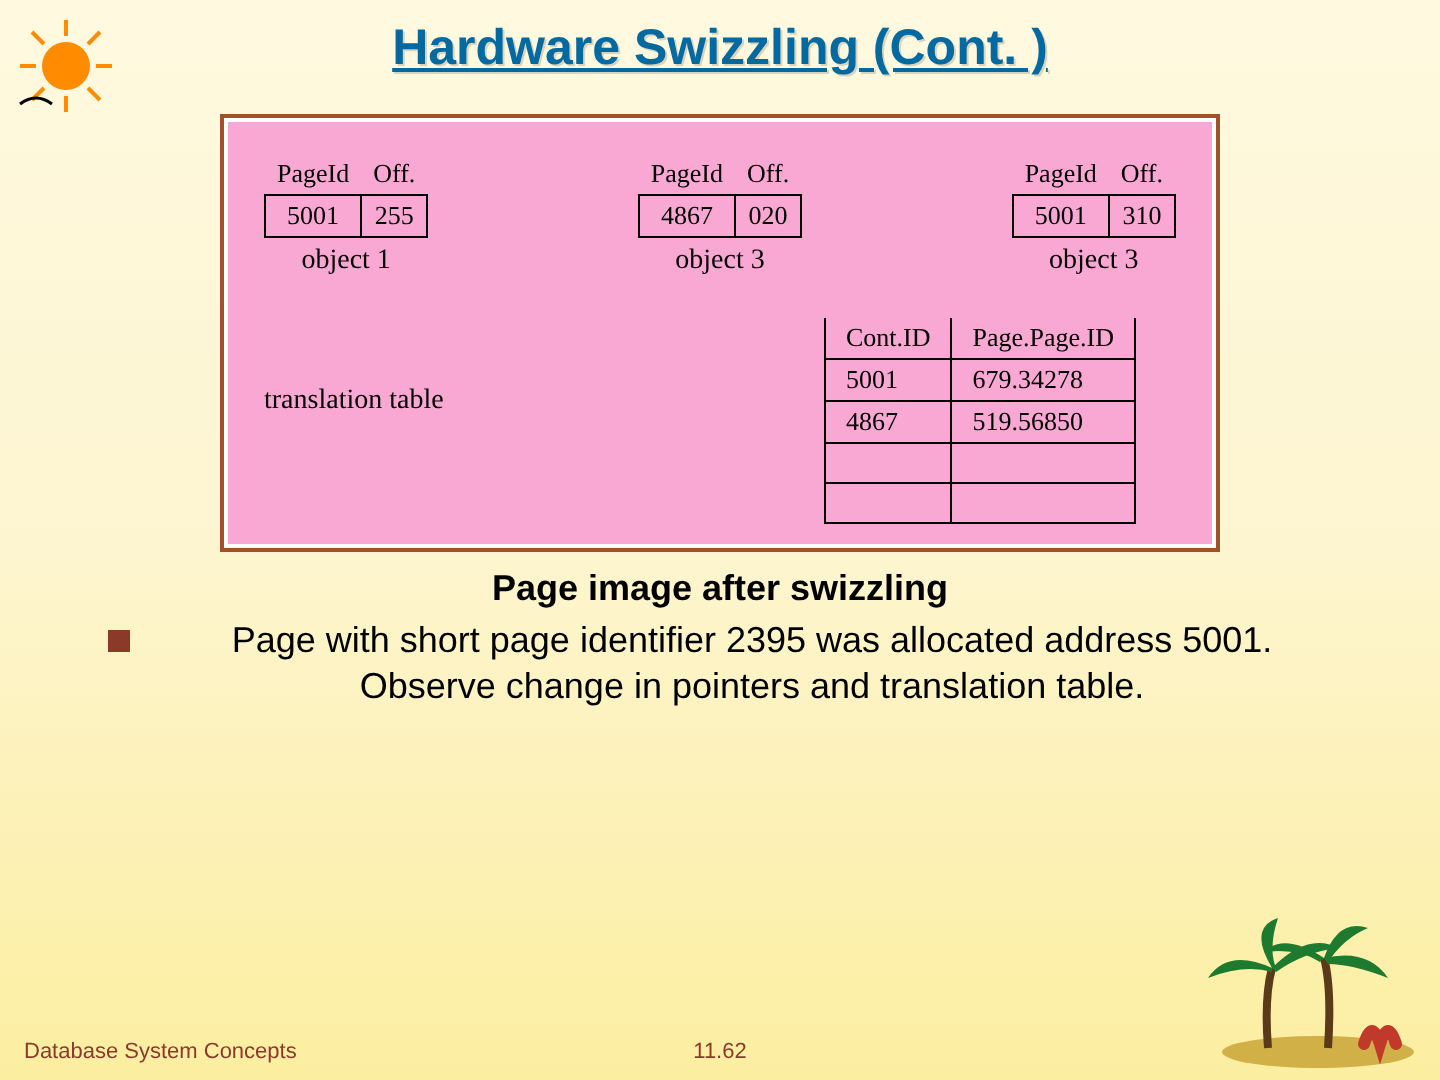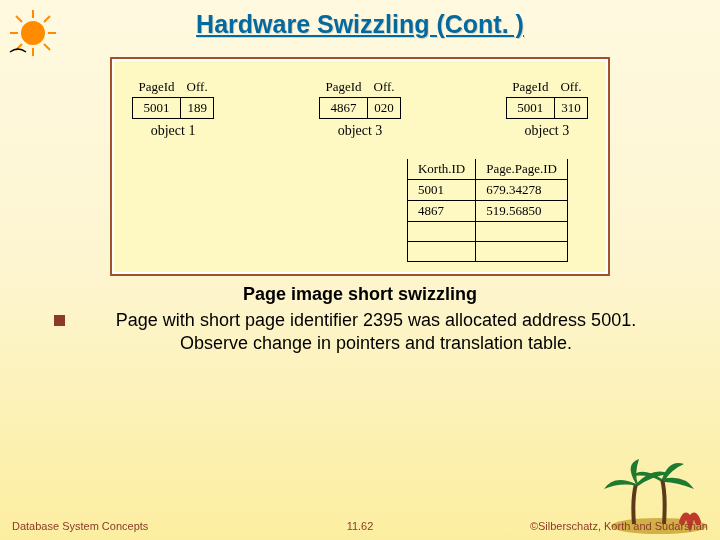--- a/index.html
+++ b/index.html
@@ -23,21 +23,21 @@
     color: #0369a1;
     font-size: 25px;
     font-weight: bold;
     padding-top: 10px;
     text-shadow: 1px 1px 0 rgba(0,0,0,0.15);
     text-decoration: underline;
   }
   .figure-wrap {
     width: 500px;
     margin: 18px auto 8px auto;
-    background: #fef9c3;
+    background: #f9a8d4;
     border: 2px solid #a0522d;
     box-shadow: inset 0 0 0 2px #fff;
     padding: 18px 20px 12px 20px;
   }
   .obj-row {
     display: flex;
     justify-content: space-between;
     gap: 30px;
     margin-bottom: 6px;
   }
@@ -168,21 +168,21 @@
   <div class="obj-row">
     <div class="obj">
       <table class="obj-table">
         <tbody>
             <tr>
               <th>PageId</th>
               <th>Off.</th>
             </tr>
         <tr>
               <td>5001</td>
-              <td>189</td>
+              <td>255</td>
             </tr>
       </tbody>
         </table>
       <div class="obj-label">object 1</div>
     </div>
     <div class="obj">
       <table class="obj-table">
         <tbody>
             <tr>
               <th>PageId</th>
@@ -207,24 +207,25 @@
               <td>5001</td>
               <td>310</td>
             </tr>
       </tbody>
         </table>
       <div class="obj-label">object 3</div>
     </div>
   </div>
 
   <div class="trans-row">
+    <div class="trans-label">translation table</div>
     <table class="trans-table">
       <tbody>
           <tr>
-            <th>Korth.ID</th>
+            <th>Cont.ID</th>
             <th>Page.Page.ID</th>
           </tr>
       <tr>
             <td>5001</td>
             <td>679.34278</td>
           </tr>
       <tr>
             <td>4867</td>
             <td>519.56850</td>
           </tr>
@@ -234,21 +235,21 @@
           </tr>
       <tr>
             <td></td>
             <td></td>
           </tr>
     </tbody>
       </table>
   </div>
 </div>
 
-<div class="caption">Page image short swizzling</div>
+<div class="caption">Page image after swizzling</div>
 
 <ul class="bullets">
   <li>Page with short page identifier 2395 was allocated address 5001.  Observe change in pointers and translation table.</li>
 </ul>
 
 <svg class="palm" viewBox="0 0 120 80">
   <ellipse cx="65" cy="72" rx="48" ry="8" fill="#d2b048"></ellipse>
   <path d="M 40 70 Q 38 45 42 30" stroke="#5b3a1a" stroke-width="4" fill="none"></path>
   <path d="M 70 70 Q 72 40 68 25" stroke="#5b3a1a" stroke-width="4" fill="none"></path>
   <g fill="#1e7a2e">
@@ -258,14 +259,13 @@
     <path d="M 68 25 Q 48 12 38 22 Q 55 20 66 27 Z"></path>
     <path d="M 68 25 Q 75 5 90 10 Q 78 15 70 27 Z"></path>
     <path d="M 68 25 Q 90 20 100 35 Q 82 28 70 28 Z"></path>
   </g>
   <path d="M 88 68 Q 92 55 96 68 Q 100 55 104 68" stroke="#c0392b" stroke-width="6" fill="none" stroke-linecap="round"></path>
 </svg>
 
 <div class="footer">
   <span class="footer-left">Database System Concepts</span>
   <span class="footer-mid">11.62</span>
-  <span class="footer-right">©Silberschatz, Korth and Sudarshan</span>
 </div>
 
 </body></html>

